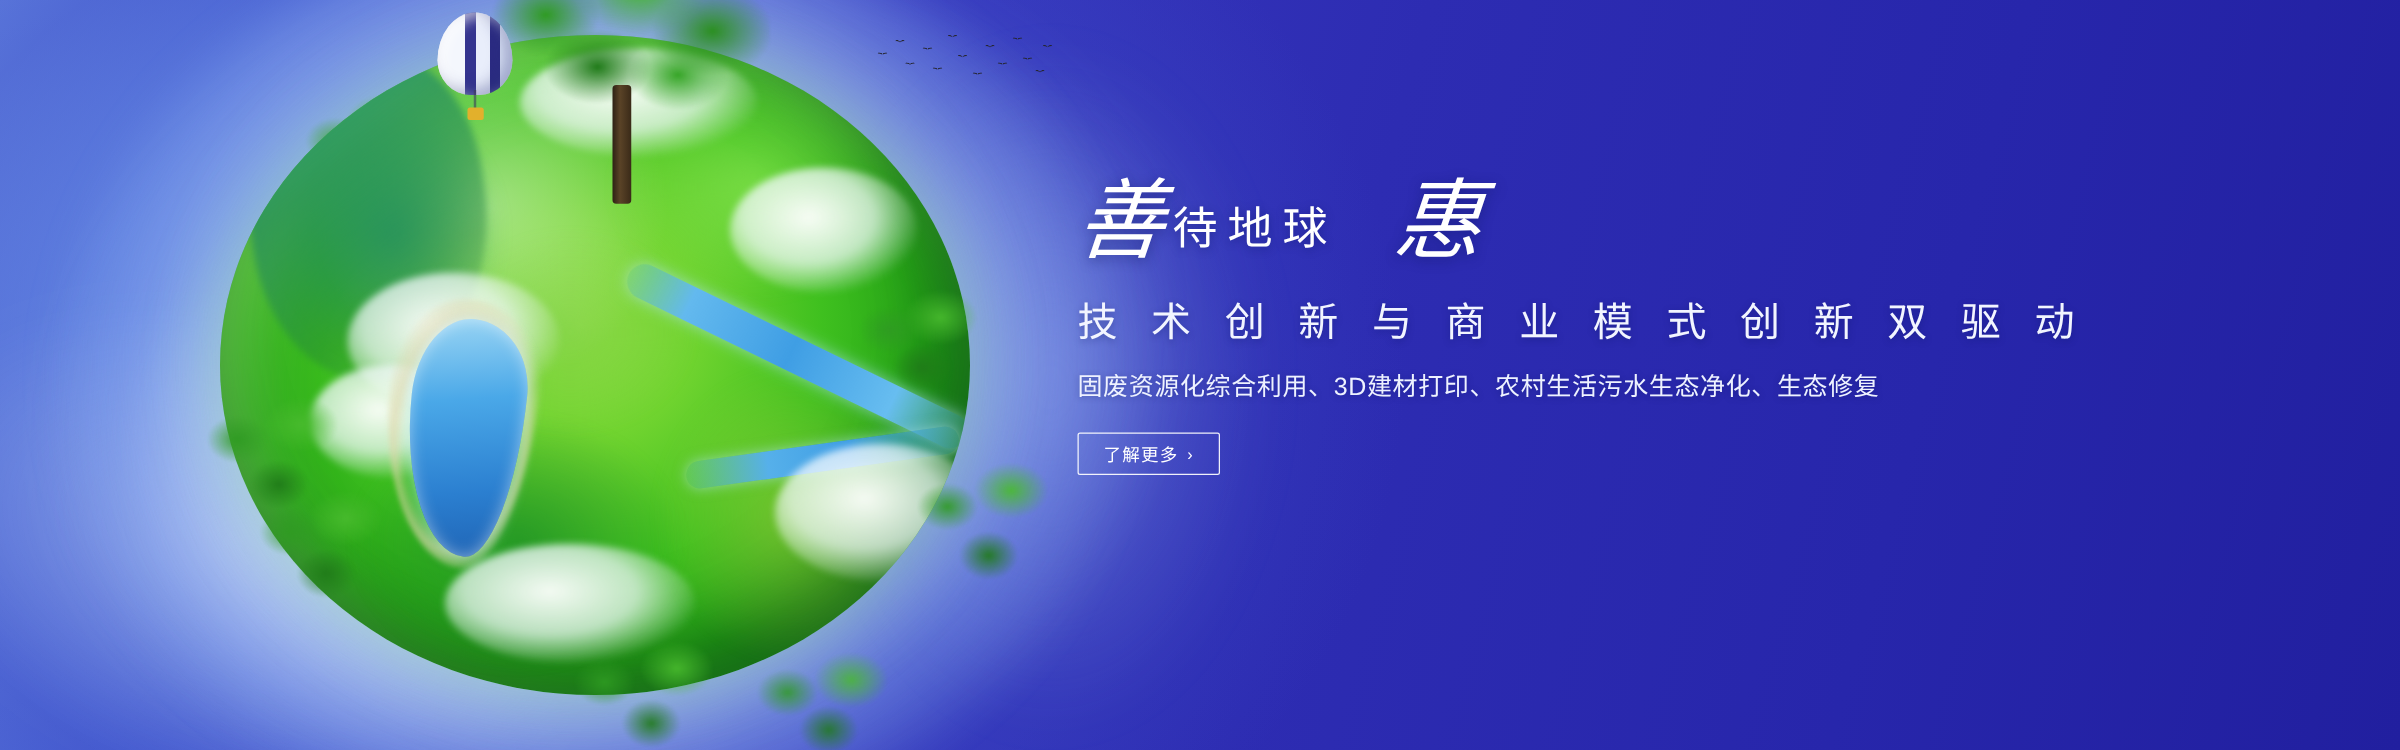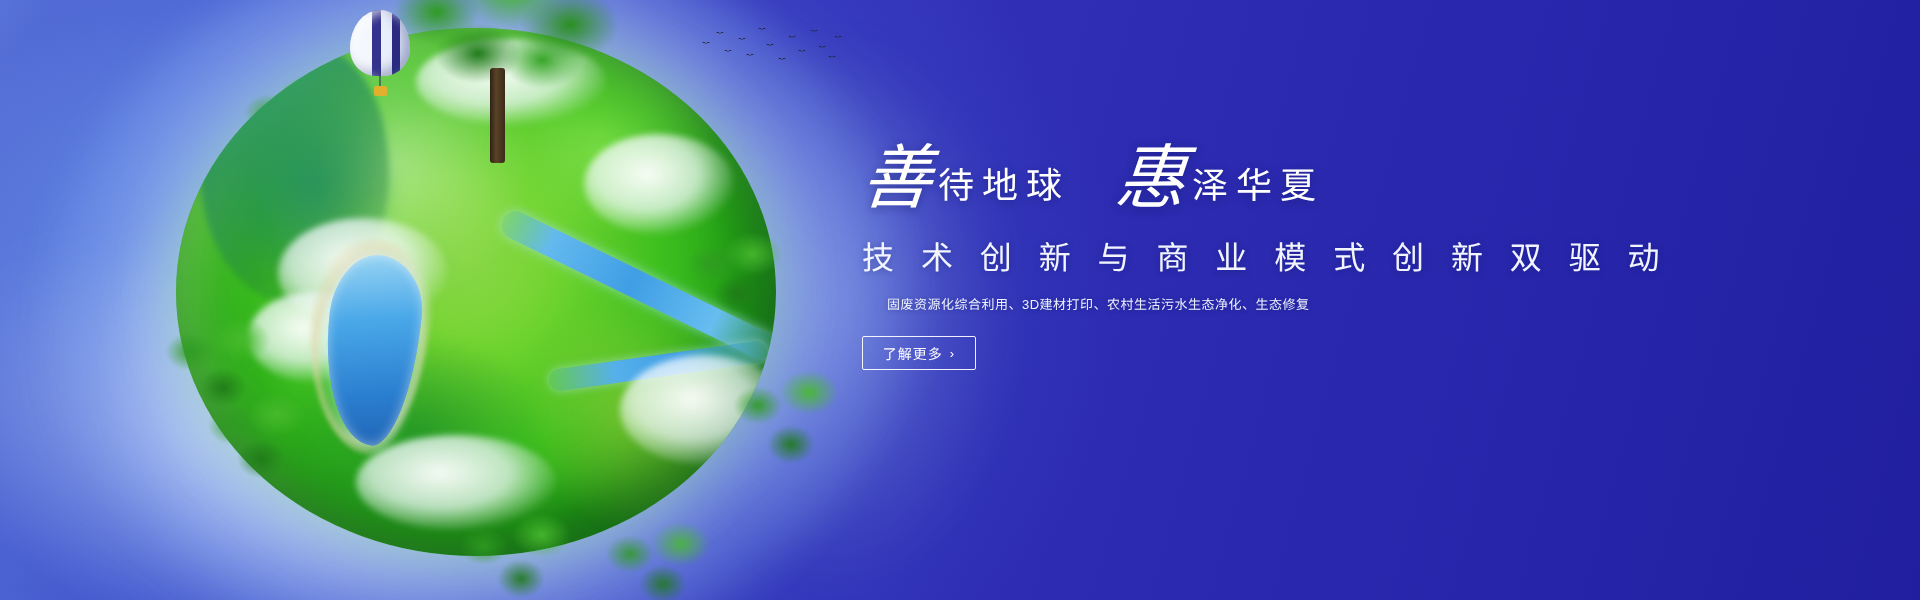--- a/index.html
+++ b/index.html
@@ -255,45 +255,44 @@
   }
   .hl-big{
     font-family:"Liberation Serif","DejaVu Serif",serif;
     font-size:70px;line-height:0.96;font-weight:400;
     font-style:italic;
     letter-spacing:0;
     text-shadow:0 2px 10px rgba(10,20,90,0.45);
     transform:skewX(-5deg);
   }
   .hl-small{
-    font-family:Liberation Serif, serif;
+    font-family:Liberation Mono, monospace;
     font-size:36px;line-height:1;font-weight:400;
     letter-spacing:8px;
     padding-bottom:8px;margin-left:6px;
     text-shadow:0 2px 8px rgba(10,20,90,0.4);
     text-align:center;
   }
   .hl-gap{width:46px;flex:0 0 46px;}
 
   .subtitle{
     margin-top:26px;
     font-size:32px;line-height:1.25;font-weight:400;
     letter-spacing:9px;
     color:#f2f5ff;
     text-shadow:0 1px 6px rgba(10,20,90,0.35);
     white-space:nowrap;
   }
   .desc{
     margin-top:18px;
-    font-size:13px;line-height:1.4;font-weight:400;
+    font-size:20px;line-height:1.4;font-weight:400;
     letter-spacing:0.5px;
     color:#eef2ff;
     text-shadow:0 1px 5px rgba(10,20,90,0.35);
     white-space:nowrap;
-    margin-left:25px;
   }
   .btn{
     display:inline-flex;align-items:center;justify-content:center;
     margin-top:22px;
     width:114px;height:34px;
     border:1px solid rgba(255,255,255,0.92);
     border-radius:2px;
     background:transparent;
     color:#ffffff;
     font-size:14px;letter-spacing:1px;
@@ -390,21 +389,20 @@
     </div>
   </div>
 
   <div class="copy">
 
     <div class="headline">
       <span class="hl-big">善</span>
       <span class="hl-small">待地球</span>
       <span class="hl-gap"></span>
       <span class="hl-big">惠</span>
-      <span class="hl-small">泽华夏</span>
     </div>
 
     <div class="subtitle">技 术 创 新 与 商 业 模 式 创 新 双 驱 动</div>
 
     <div class="desc">固废资源化综合利用、3D建材打印、农村生活污水生态净化、生态修复</div>
 
     <div class="btn">
       <span>了解更多</span>
       <span class="chev">›</span>
     </div>

